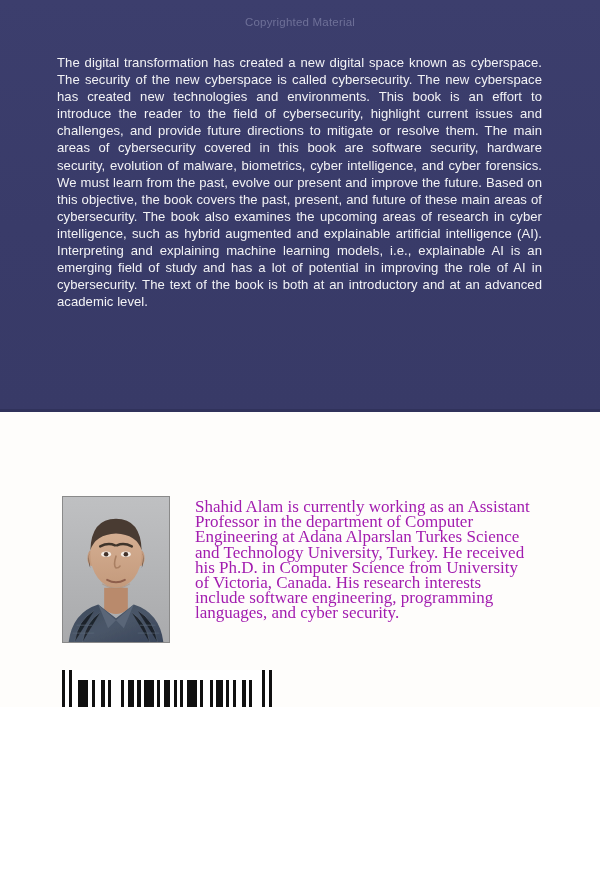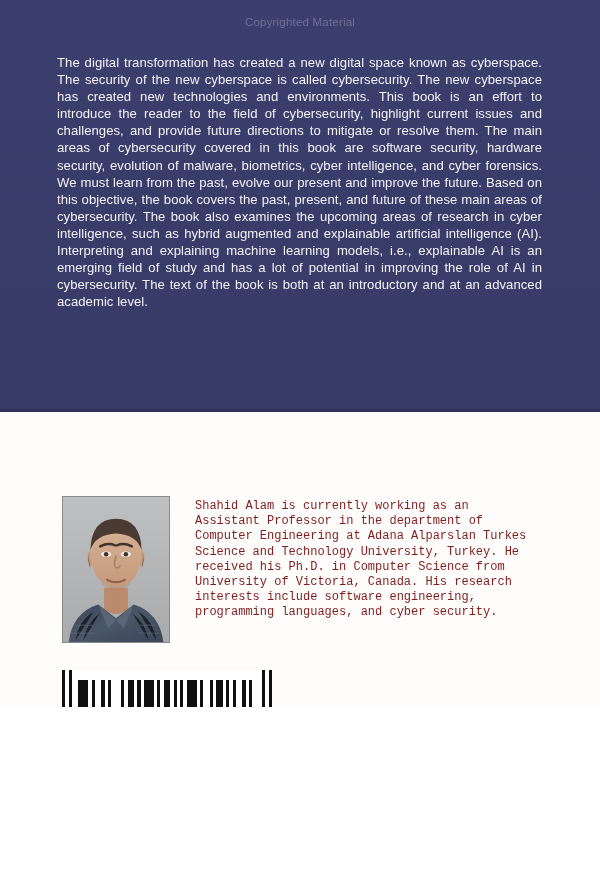--- a/index.html
+++ b/index.html
@@ -96,24 +96,24 @@
     background: #b6b7b9;
     overflow: hidden;
   }
   .author-photo svg { display: block; width: 100%; height: 100%; }
 
   .author-bio {
     position: absolute;
     left: 133px;
     top: 3px;
     width: 335px;
-    color: #7f1d1d;
-    font-size: 12px;
+    color: #a21caf;
+    font-size: 17px;
     line-height: 15.2px;
-    font-family: Liberation Mono, monospace;
+    font-family: Liberation Serif, serif;
   }
 
   
   .barcode-area {
     position: absolute;
     left: 62px;
     top: 670px;
     width: 210px;
   }
   .barcode-bars {

